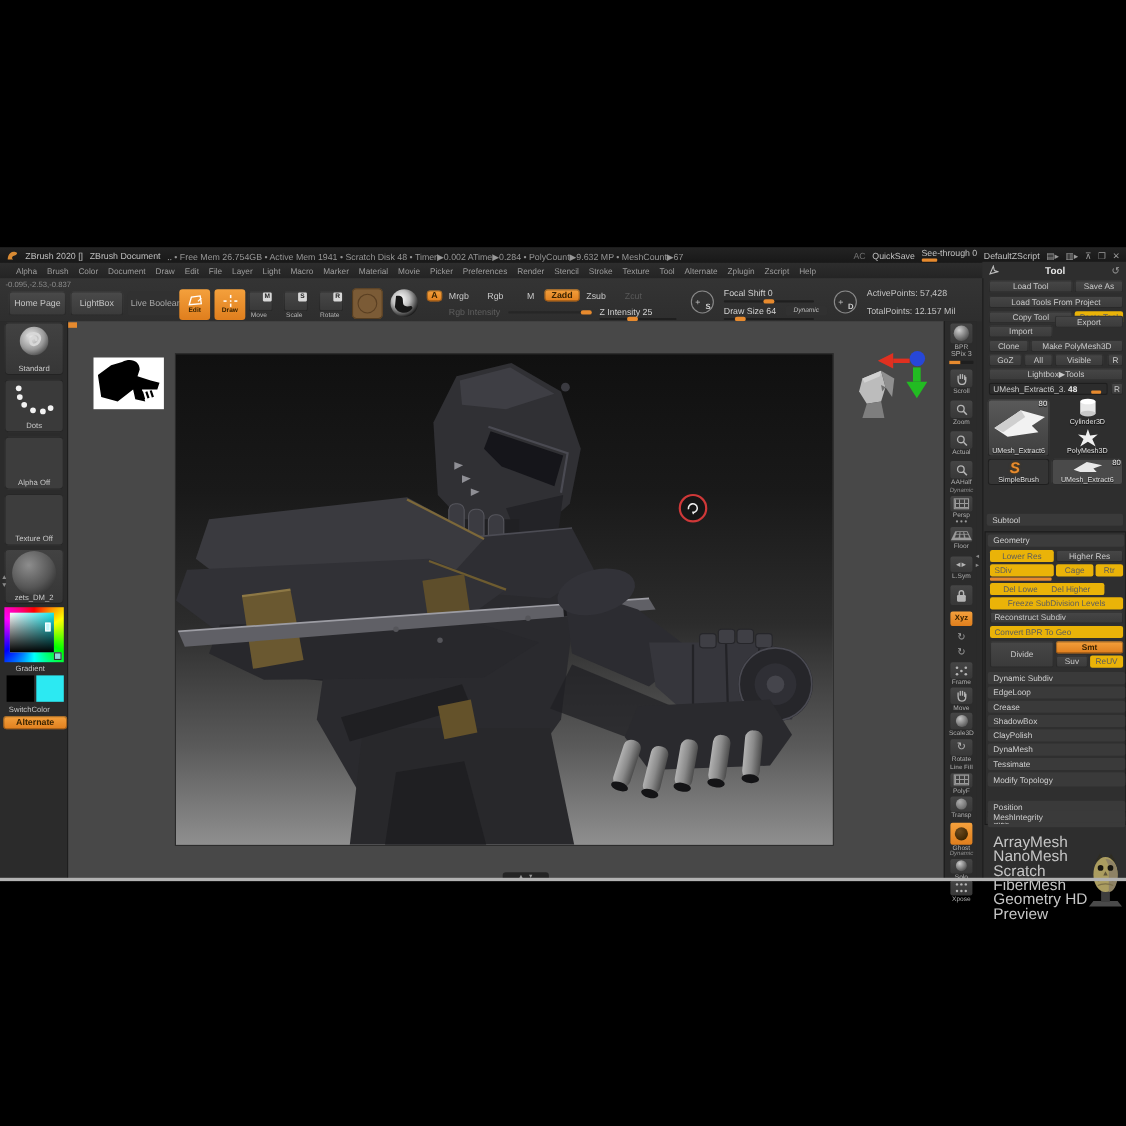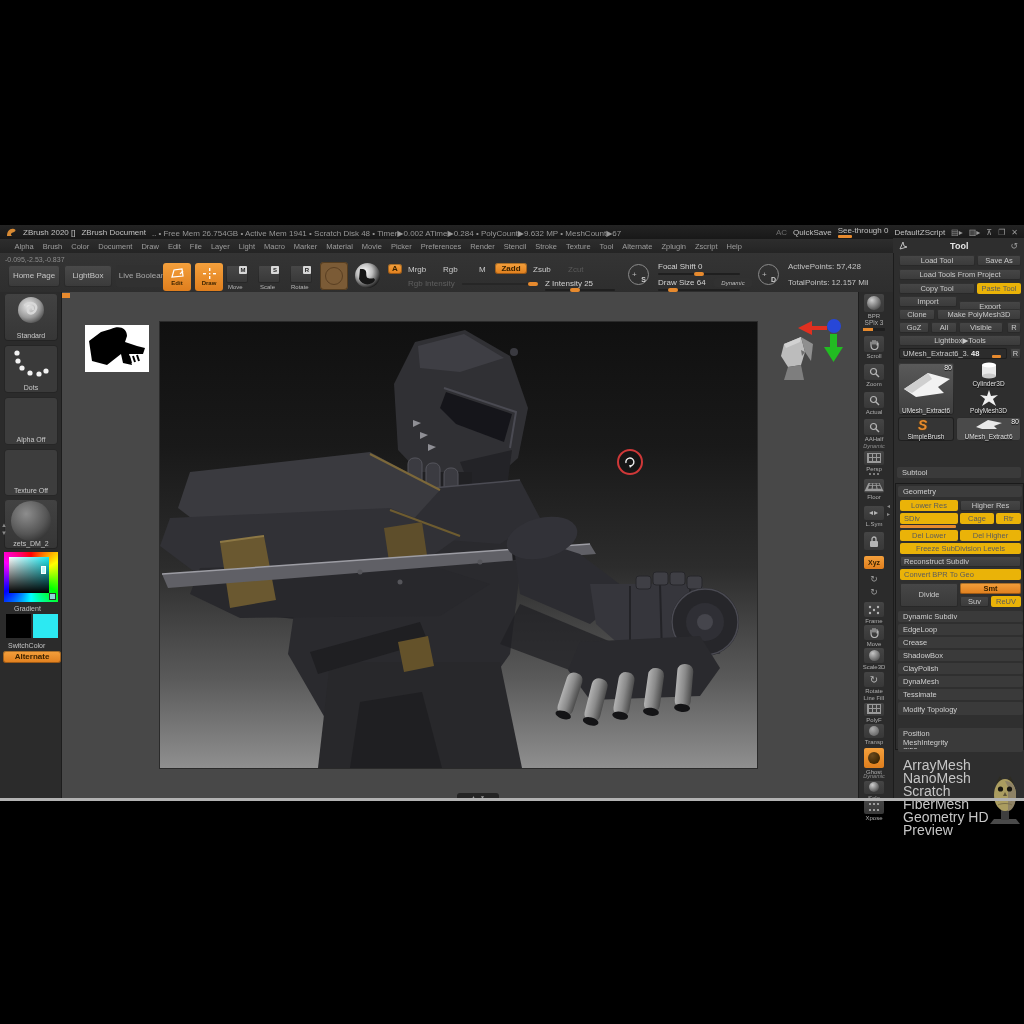--- a/index.html
+++ b/index.html
@@ -619,21 +619,21 @@
         <span>▸</span>
       </div>
 
     <div class="tpanel">
       <div class="prow" style="left:5px;top:2px;width:76px">Load Tool</div>
       <div class="prow" style="left:83px;top:2px;width:44px">Save As</div>
       <div class="prow" style="left:5px;top:16px;width:122px">Load Tools From Project</div>
       <div class="prow" style="left:5px;top:30px;width:76px">Copy Tool</div>
       <div class="prow dis" style="left:83px;top:30px;width:44px">Paste Tool</div>
       <div class="prow" style="left:5px;top:43px;width:58px">Import</div>
-      <div class="prow" style="left:65px;top:48px;width:62px">Export</div>
+      <div class="prow" style="left:65px;top:34px;width:62px">Export</div>
       <div class="prow" style="left:5px;top:56px;width:36px">Clone</div>
       <div class="prow" style="left:43px;top:56px;width:84px">Make PolyMesh3D</div>
       <div class="prow" style="left:5px;top:69px;width:30px">GoZ</div>
       <div class="prow" style="left:37px;top:69px;width:26px">All</div>
       <div class="prow" style="left:65px;top:69px;width:44px">Visible</div>
       <div class="prow" style="left:113px;top:69px;width:14px">R</div>
       <div class="prow" style="left:5px;top:82px;width:122px">Lightbox▶Tools</div>
       <div class="prow" style="left:5px;top:95px;width:108px;justify-content:flex-start;padding-left:4px;background:#2c2c2c;box-shadow:inset 0 0 0 1px #1e1e1e">
         <span>UMesh_Extract6_3.</span>&nbsp;
         <b style="color:#efefef">48</b>
@@ -679,21 +679,21 @@
 
       <div class="geom-box">
         <div class="sec" style="left:2px;top:2px;width:124px;background:#3c3c3c">Geometry</div>
         <div class="prow dis" style="left:4px;top:16px;width:58px">Lower Res</div>
         <div class="prow" style="left:64px;top:16px;width:61px">Higher Res</div>
         <div class="prow dis" style="left:4px;top:29px;width:58px;justify-content:flex-start;padding-left:4px">SDiv</div>
         <div style="position:absolute;left:4px;top:41px;width:56px;height:3px;background:#e78a2e;border-radius:1px"></div>
         <div class="prow dis" style="left:64px;top:29px;width:34px">Cage</div>
         <div class="prow dis" style="left:100px;top:29px;width:25px">Rtr</div>
         <div class="prow dis" style="left:4px;top:46px;width:58px">Del Lower</div>
-        <div class="prow dis" style="left:64px;top:46px;width:61px">Del Higher</div>
+        <div class="prow dis" style="left:47px;top:46px;width:61px">Del Higher</div>
         <div class="prow dis" style="left:4px;top:59px;width:121px">Freeze SubDivision Levels</div>
         <div class="prow" style="left:4px;top:72px;width:121px;justify-content:flex-start;padding-left:4px">Reconstruct Subdiv</div>
         <div class="prow dis" style="left:4px;top:85px;width:121px;justify-content:flex-start;padding-left:4px">Convert BPR To Geo</div>
         <div class="prow" style="left:4px;top:99px;width:58px;height:24px">Divide</div>
         <div class="prow orange" style="left:64px;top:99px;width:61px">Smt</div>
         <div class="prow" style="left:64px;top:112px;width:29px">Suv</div>
         <div class="prow dis" style="left:95px;top:112px;width:30px">ReUV</div>
         <div class="sec" style="left:2px;top:127px;width:125px">Dynamic Subdiv</div>
         <div class="sec" style="left:2px;top:140px;width:125px">EdgeLoop</div>
         <div class="sec" style="left:2px;top:153px;width:125px">Crease</div>

